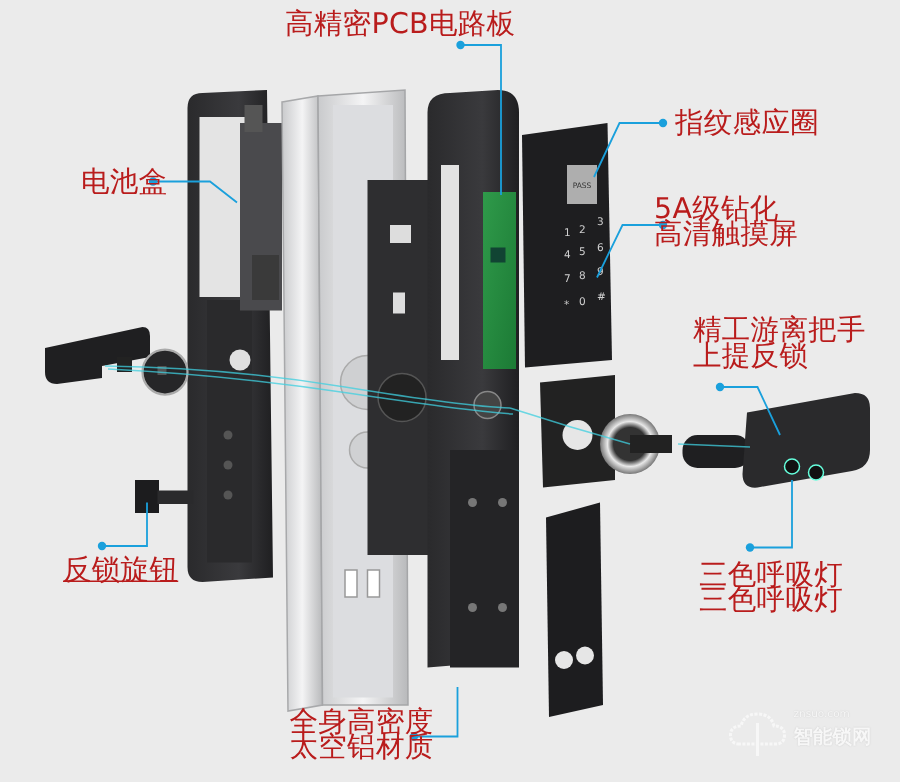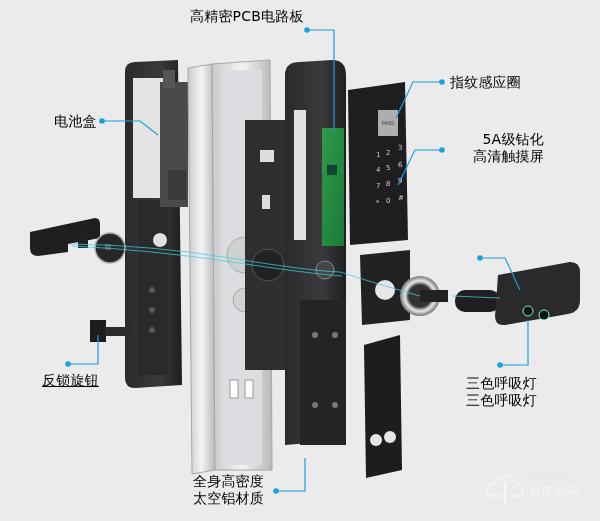--- a/index.html
+++ b/index.html
@@ -5,23 +5,23 @@
   html, body { margin: 0; padding: 0; }
   body {
     width: 600px; height: 521px; overflow: hidden;
     background: #ebebeb;
     font-family: "DejaVu Sans", sans-serif;
     position: relative;
   }
   .stage { position: absolute; left: 0; top: 0; width: 600px; height: 521px; }
   .label {
     position: absolute;
-    font-size: 14px;
+    font-size: 19px;
     line-height: 17px;
-    color: #000000;
+    color: #b91c1c;
     white-space: nowrap;
     letter-spacing: 0.2px;
   }
   .label .line { display: block; }
   .watermark {
     position: absolute; left: 485px; top: 470px;
     width: 110px; height: 40px;
     opacity: 0.6;
   }
   .watermark .wm-text {
@@ -191,25 +191,29 @@
   </div>
 
   <div class="label" style="left:54px; top:113px;">
     <span class="line">电池盒</span>
   </div>
 
   <div class="label" style="left:450px; top:74px;">
     <span class="line">指纹感应圈</span>
   </div>
 
-  <div class="label" style="left:473px; top:131px;text-align:right;">
+  <div class="label" style="left:436px; top:131px;">
     <span class="line">5A级钻化</span>
     <span class="line">高清触摸屏</span>
   </div>
 
+  <div class="label" style="left:462px; top:212px;">
+    <span class="line">精工游离把手</span>
+    <span class="line">上提反锁</span>
+  </div>
 
   <div class="label" style="left:42px; top:372px;text-decoration:underline;">
     <span class="line">反锁旋钮</span>
   </div>
 
   <div class="label" style="left:466px; top:375px;">
     <span class="line">三色呼吸灯</span>
     <span class="line">三色呼吸灯</span>
   </div>
 

